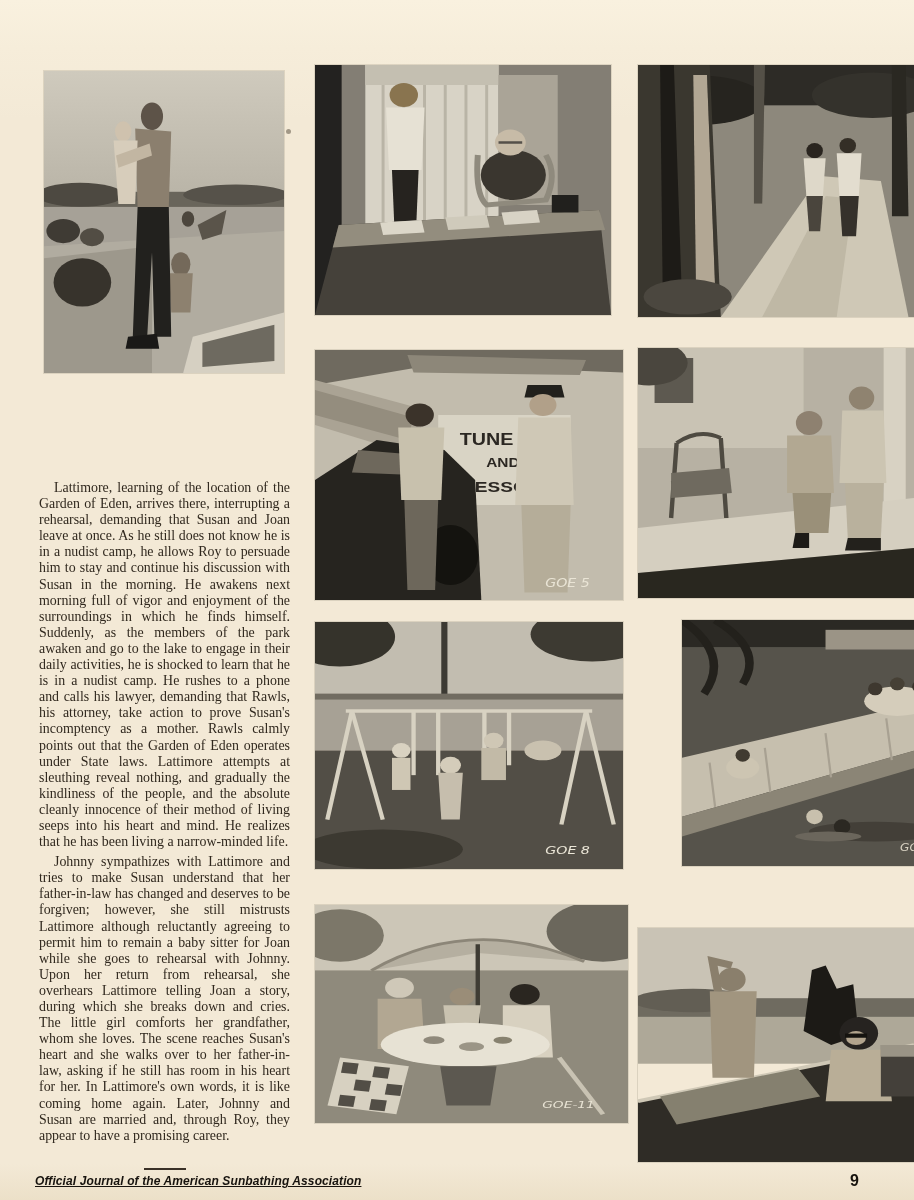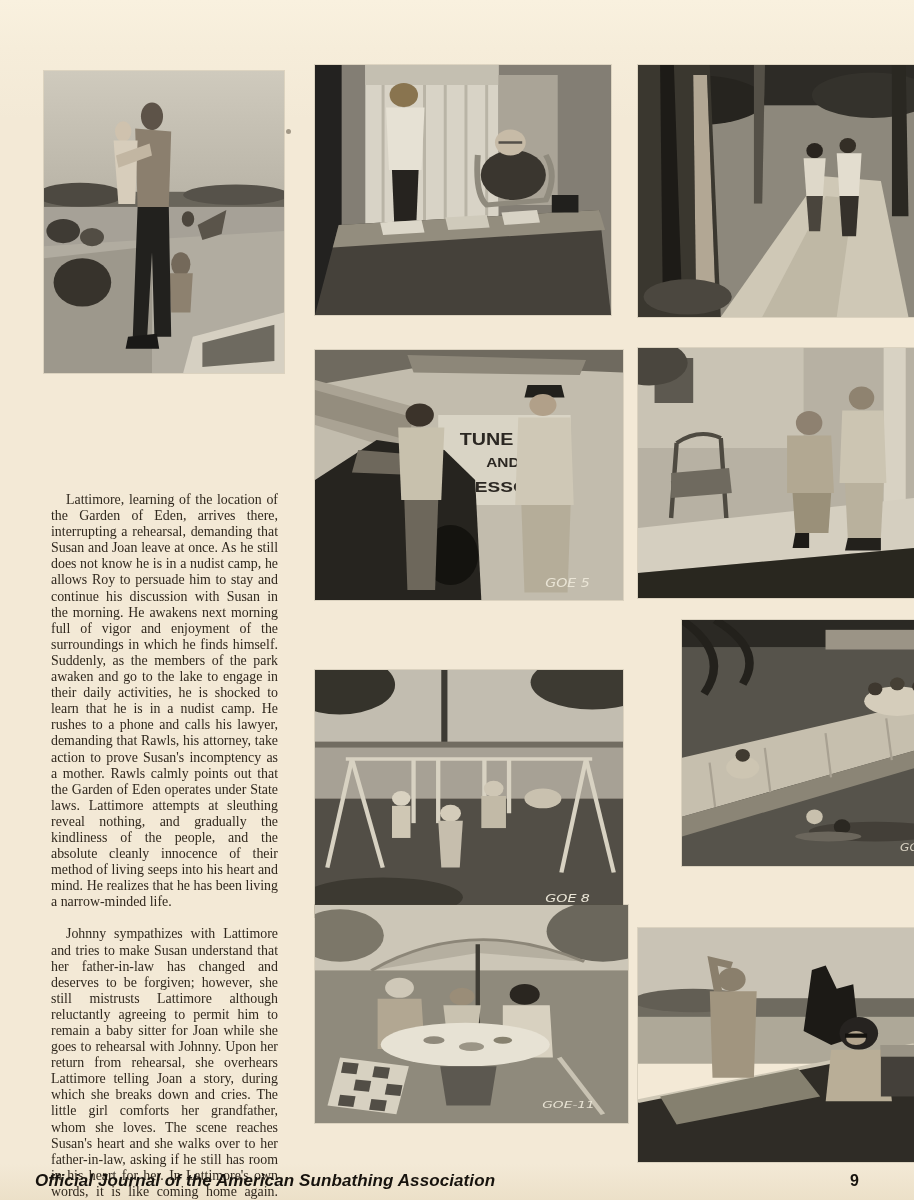--- a/index.html
+++ b/index.html
@@ -10,31 +10,31 @@
   }
   .photo { position:absolute; margin:0; padding:0; box-shadow:0 0 0 1px rgba(90,80,60,.15); }
   .photo svg { display:block; width:100%; height:100%; }
   .caption-code { font-family:"DejaVu Sans", sans-serif; font-style:italic; }
   .article {
     position:absolute; left:35px; top:476px; width:259px;
     text-align:justify; color:#30281e;
     font-size:13.9px; line-height:16.1px;
     -webkit-hyphens:auto; hyphens:auto;
   }
-  .article p { margin:16px; text-indent:15px; }
+  .article p { margin:4px; text-indent:15px; }
   .end-rule {
     width:42px; height:2px; background:#3a3128; margin:24px auto 0 auto;
   }
   .footer {
     position:absolute; left:35px; right:30px; top:1168px; height:26px;
     display:flex; align-items:center; justify-content:space-between;
   }
   .journal-title {
     font-family:"Liberation Sans", sans-serif; font-weight:bold; font-style:italic;
-    font-size:17px; color:#17130e; letter-spacing:.1px;
+    font-size:12px; color:#17130e; letter-spacing:.1px;text-decoration:underline;
   }
   .page-number {
     font-family:"Liberation Sans", sans-serif; font-weight:bold;
     font-size:16px; color:#17130e; margin-right:25px;
   }
   .speck { position:absolute; left:286px; top:129px; width:5px; height:5px;
     border-radius:50%; background:#8d8373; opacity:.8; }
 </style>
 </head>
 <body>
@@ -188,21 +188,21 @@
       <polygon points="56,58 70,58 69,74 57,74" fill="#9a9079"></polygon>
       <polygon points="57,74 62,74 62,80 56,80" fill="#1d1b17"></polygon>
 
       <circle cx="81" cy="20" r="4.6" fill="#8f8370"></circle>
       <polygon points="74,25 89,25 90,54 73,54" fill="#ccc5b2"></polygon>
       <polygon points="75,54 89,54 88,76 76,76" fill="#b9b19d"></polygon>
       <polygon points="76,76 88,76 88,81 75,81" fill="#23211c"></polygon>
     </svg>
   </figure>
 
-  <figure class="photo" style="left:315px;top:622px;width:308px;height:247px;margin-top:48px;" aria-label="Children and adults at a swing set on a lawn beside the lake">
+  <figure class="photo" style="left:315px;top:622px;width:308px;height:247px;" aria-label="Children and adults at a swing set on a lawn beside the lake">
     <svg viewBox="0 0 100 100" preserveAspectRatio="none">
       <rect x="0" y="0" width="100" height="32" fill="#c2bdb0"></rect>
       <ellipse cx="8" cy="6" rx="18" ry="12" fill="#35332b"></ellipse>
       <ellipse cx="90" cy="5" rx="20" ry="11" fill="#3d3a32"></ellipse>
       <rect x="41" y="0" width="2" height="34" fill="#3c3a33"></rect>
       <rect x="0" y="30" width="100" height="22" fill="#a7a195"></rect>
       <rect x="0" y="29" width="100" height="2.4" fill="#716c61"></rect>
       <rect x="0" y="52" width="100" height="48" fill="#524e46"></rect>
       <ellipse cx="22" cy="92" rx="26" ry="8" fill="#3c3931"></ellipse>
 

